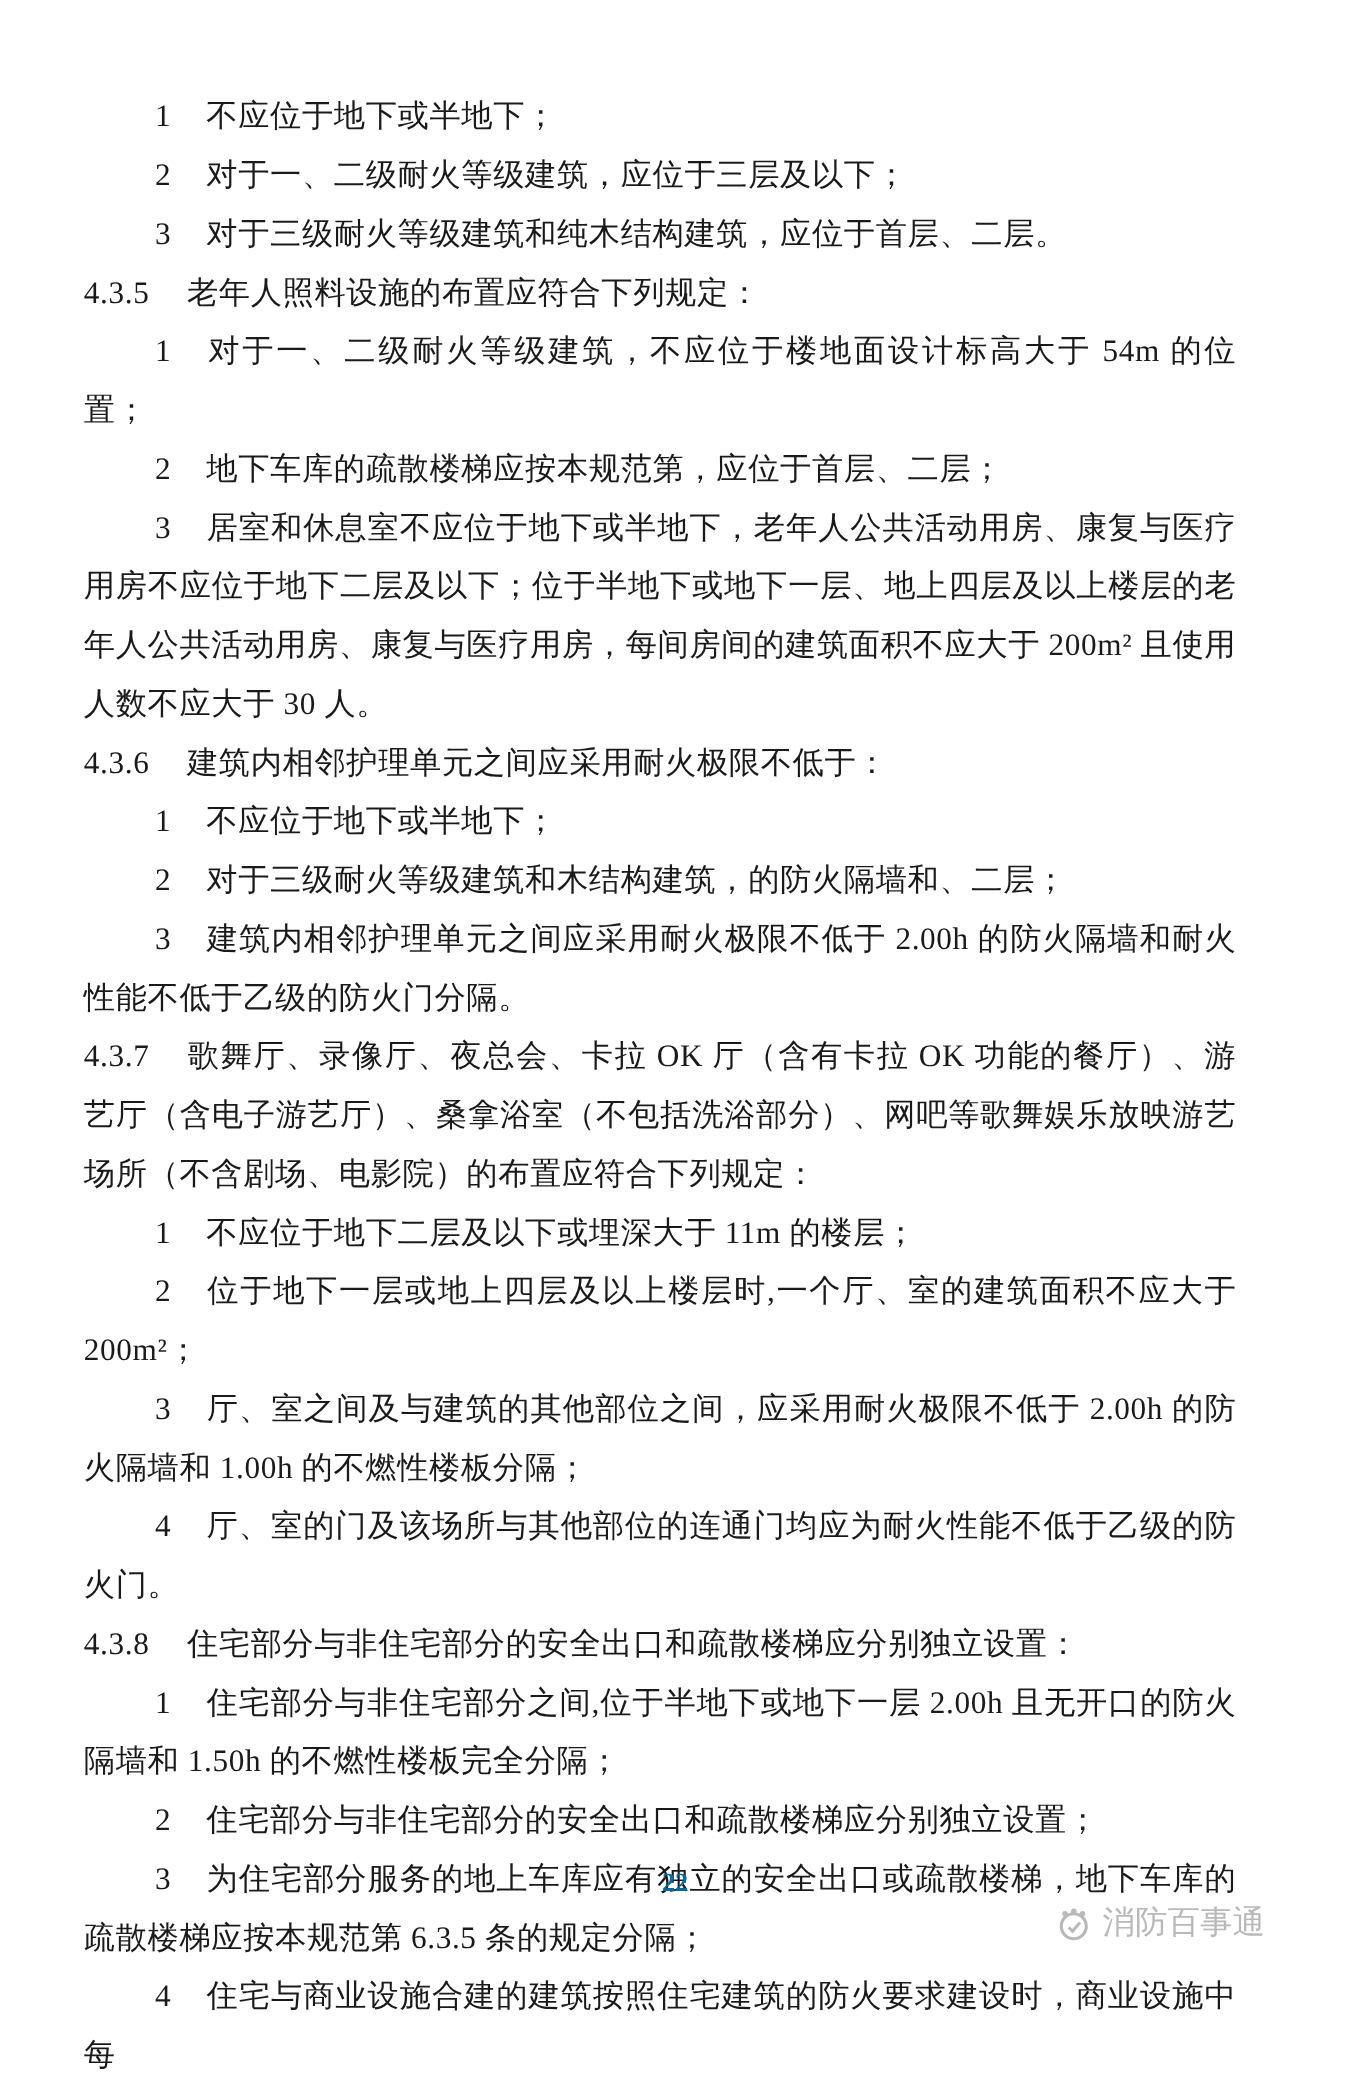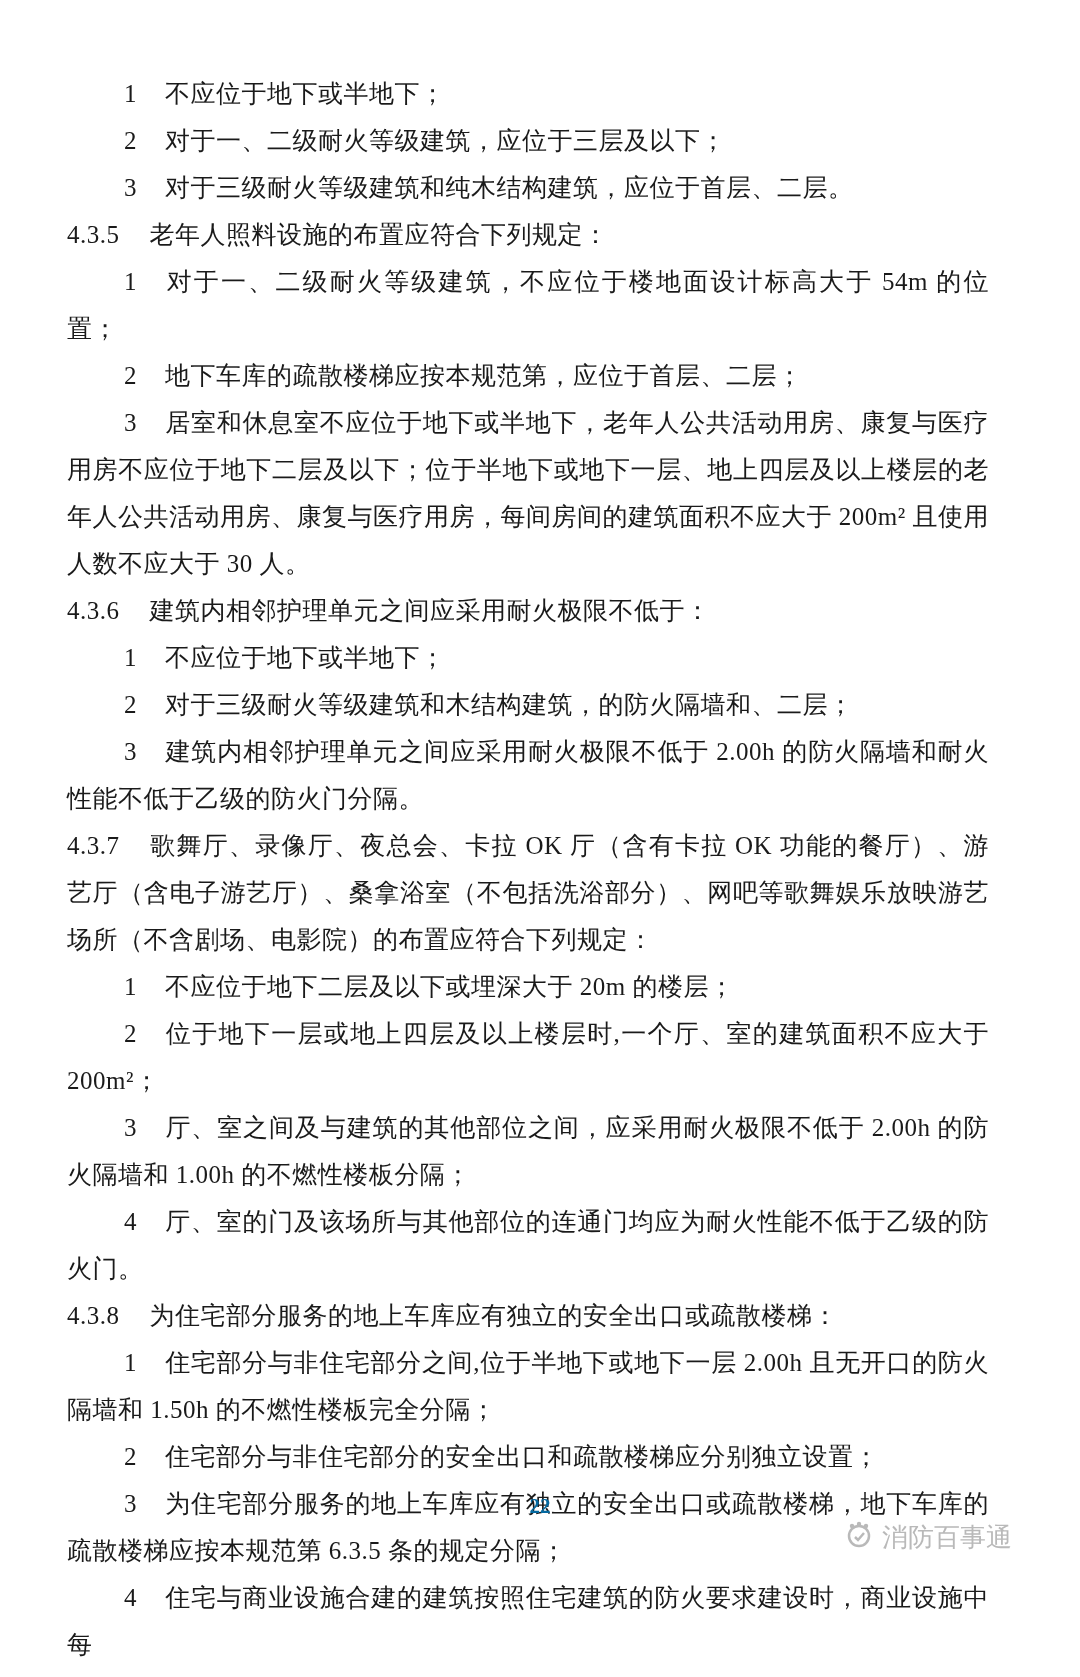--- a/index.html
+++ b/index.html
@@ -52,21 +52,21 @@
     text-align: center;
     font-size: 21px;
     color: #0369a1;
     font-weight: bold;
   }
   .watermark {
     position: absolute;
     right: 68px;
     bottom: 122px;
     display: flex;
-    align-items: flex-start;
+    align-items: flex-end;
     gap: 8px;
     color: #b9b9b9;
     font-size: 26px;
     font-family: "Liberation Sans", "DejaVu Sans", sans-serif;
   }
   .watermark svg {
     display: block;
   }
 </style>
 </head>
@@ -81,25 +81,25 @@
       <p class="para item"><span class="prefix">3</span><span class="ptext">对于三级耐火等级建筑和纯木结构建筑，应位于首层、二层。</span></p>
       <p class="para section"><span class="prefix">4.3.5</span><span class="ptext">老年人照料设施的布置应符合下列规定：</span></p>
       <p class="para item"><span class="prefix">1</span><span class="ptext">对于一、二级耐火等级建筑，不应位于楼地面设计标高大于 54m 的位置；</span></p>
       <p class="para item"><span class="prefix">2</span><span class="ptext">地下车库的疏散楼梯应按本规范第，应位于首层、二层；</span></p>
       <p class="para item"><span class="prefix">3</span><span class="ptext">居室和休息室不应位于地下或半地下，老年人公共活动用房、康复与医疗用房不应位于地下二层及以下；位于半地下或地下一层、地上四层及以上楼层的老年人公共活动用房、康复与医疗用房，每间房间的建筑面积不应大于 200m² 且使用人数不应大于 30 人。</span></p>
       <p class="para section"><span class="prefix">4.3.6</span><span class="ptext">建筑内相邻护理单元之间应采用耐火极限不低于：</span></p>
       <p class="para item"><span class="prefix">1</span><span class="ptext">不应位于地下或半地下；</span></p>
       <p class="para item"><span class="prefix">2</span><span class="ptext">对于三级耐火等级建筑和木结构建筑，的防火隔墙和、二层；</span></p>
       <p class="para item"><span class="prefix">3</span><span class="ptext">建筑内相邻护理单元之间应采用耐火极限不低于 2.00h 的防火隔墙和耐火性能不低于乙级的防火门分隔。</span></p>
       <p class="para section"><span class="prefix">4.3.7</span><span class="ptext">歌舞厅、录像厅、夜总会、卡拉 OK 厅（含有卡拉 OK 功能的餐厅）、游艺厅（含电子游艺厅）、桑拿浴室（不包括洗浴部分）、网吧等歌舞娱乐放映游艺场所（不含剧场、电影院）的布置应符合下列规定：</span></p>
-      <p class="para item"><span class="prefix">1</span><span class="ptext">不应位于地下二层及以下或埋深大于 20m 的楼层；</span></p>
+      <p class="para item"><span class="prefix">1</span><span class="ptext">不应位于地下二层及以下或埋深大于 11m 的楼层；</span></p>
       <p class="para item"><span class="prefix">2</span><span class="ptext">位于地下一层或地上四层及以上楼层时,一个厅、室的建筑面积不应大于 200m²；</span></p>
       <p class="para item"><span class="prefix">3</span><span class="ptext">厅、室之间及与建筑的其他部位之间，应采用耐火极限不低于 2.00h 的防火隔墙和 1.00h 的不燃性楼板分隔；</span></p>
       <p class="para item"><span class="prefix">4</span><span class="ptext">厅、室的门及该场所与其他部位的连通门均应为耐火性能不低于乙级的防火门。</span></p>
-      <p class="para section"><span class="prefix">4.3.8</span><span class="ptext">为住宅部分服务的地上车库应有独立的安全出口或疏散楼梯：</span></p>
+      <p class="para section"><span class="prefix">4.3.8</span><span class="ptext">住宅部分与非住宅部分的安全出口和疏散楼梯应分别独立设置：</span></p>
       <p class="para item"><span class="prefix">1</span><span class="ptext">住宅部分与非住宅部分之间,位于半地下或地下一层 2.00h 且无开口的防火隔墙和 1.50h 的不燃性楼板完全分隔；</span></p>
       <p class="para item"><span class="prefix">2</span><span class="ptext">住宅部分与非住宅部分的安全出口和疏散楼梯应分别独立设置；</span></p>
       <p class="para item"><span class="prefix">3</span><span class="ptext">为住宅部分服务的地上车库应有独立的安全出口或疏散楼梯，地下车库的疏散楼梯应按本规范第 6.3.5 条的规定分隔；</span></p>
       <p class="para item"><span class="prefix">4</span><span class="ptext">住宅与商业设施合建的建筑按照住宅建筑的防火要求建设时，商业设施中每</span></p>
     </div>
 
   <div class="page-number">22</div>
 
   <div class="watermark">
     <span>

